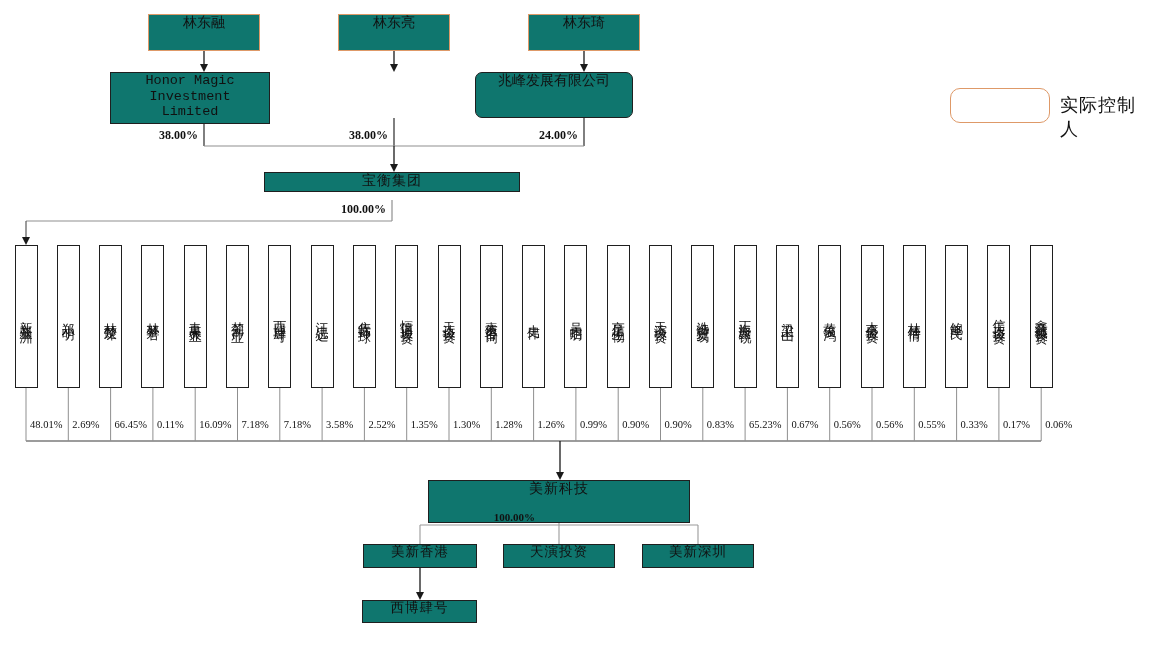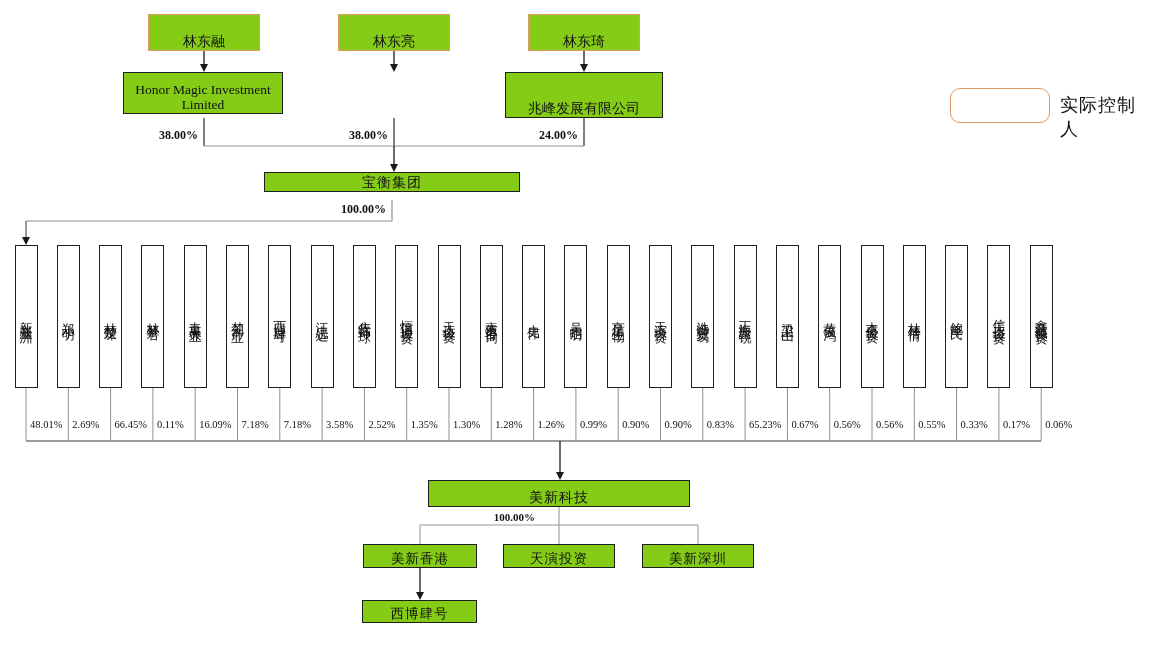--- a/index.html
+++ b/index.html
@@ -2,23 +2,23 @@
 <html><head>
 <meta charset="utf-8">
 <style>
   html,body{margin:0;padding:0;background:#ffffff;}
   #canvas{
     position:relative;width:1154px;height:646px;background:#ffffff;overflow:hidden;
     font-family:"Liberation Serif","DejaVu Serif",serif;color:#111;
   }
   #wires{position:absolute;left:0;top:0;width:1154px;height:646px;}
   .node{
-    position:absolute;background:#84cc16;border:1.5px solid #1f1f1f;
-    display:flex;align-items:flex-end;justify-content:center;
-    text-align:center;box-sizing:border-box;line-height:1.15;
+    position:absolute;background:#0f766e;border:1.5px solid #1f1f1f;
+    display:flex;align-items:flex-start;justify-content:center;
+    text-align:center;box-sizing:border-box;line-height:1.15;font-family:Liberation Mono, monospace;
   }
   .controller{border-color:#de9968;font-size:14px;}
   .holdco{font-size:14px;}
   .holdco.en{font-size:13.5px;}
   .wide{font-size:14px;letter-spacing:1px;}
   .sub{font-size:13.5px;letter-spacing:1px;}
   .sh-box{
     position:absolute;background:#fff;border:1.5px solid #1f1f1f;box-sizing:border-box;
     display:flex;align-items:center;justify-content:center;
   }
@@ -108,24 +108,24 @@
   <div class="node controller" style="left:148px;top:14px;width:112px;height:37px;">
       <span>林东融</span>
     </div>
   <div class="node controller" style="left:528px;top:14px;width:112px;height:37px;">
       <span>林东琦</span>
     </div>
   <div class="node controller" style="left:338px;top:14px;width:112px;height:37px;">
       <span>林东亮</span>
     </div>
 
-  <div class="node holdco en" style="left:123px;top:72px;width:160px;height:42px;padding:0 8px;">
+  <div class="node holdco en" style="left:110px;top:72px;width:160px;height:52px;padding:0 8px;">
       <span>Honor Magic Investment Limited</span>
     </div>
-  <div class="node holdco" style="left:505px;top:72px;width:158px;height:46px;">
+  <div class="node holdco" style="left:475px;top:72px;width:158px;height:46px;border-radius:7px;">
       <span>兆峰发展有限公司</span>
     </div>
 
   <div class="pct r" style="left:140px;top:128px;width:58px;">38.00%</div>
   <div class="pct r" style="left:330px;top:128px;width:58px;">38.00%</div>
   <div class="pct r" style="left:520px;top:128px;width:58px;">24.00%</div>
 
   <div class="node wide" style="left:264px;top:172px;width:256px;height:20px;">
       <span>宝衡集团</span>
     </div>
@@ -227,21 +227,21 @@
       <div class="sh-box" style="left: 987.4px; top: 245px; width: 23px; height: 143px;">
         <span>信天达投资</span>
       </div>
       <div class="pct small" style="left: 1002.9px; top: 419px;">0.17%</div>
       <div class="sh-box" style="left: 1029.7px; top: 245px; width: 23px; height: 143px;">
         <span>鑫意诚投资</span>
       </div>
       <div class="pct small" style="left: 1045.2px; top: 419px;">0.06%</div>
     </div>
 
-  <div class="node wide" style="left:428px;top:480px;width:262px;height:27px;">
+  <div class="node wide" style="left:428px;top:480px;width:262px;height:43px;">
       <span>美新科技</span>
     </div>
   <div class="pct r" style="left:480px;top:511px;width:55px;font-size:11px;">100.00%</div>
 
   <div class="node sub" style="left:363px;top:544px;width:114px;height:24px;">
       <span>美新香港</span>
     </div>
   <div class="node sub" style="left:503px;top:544px;width:112px;height:24px;">
       <span>天演投资</span>
     </div>

